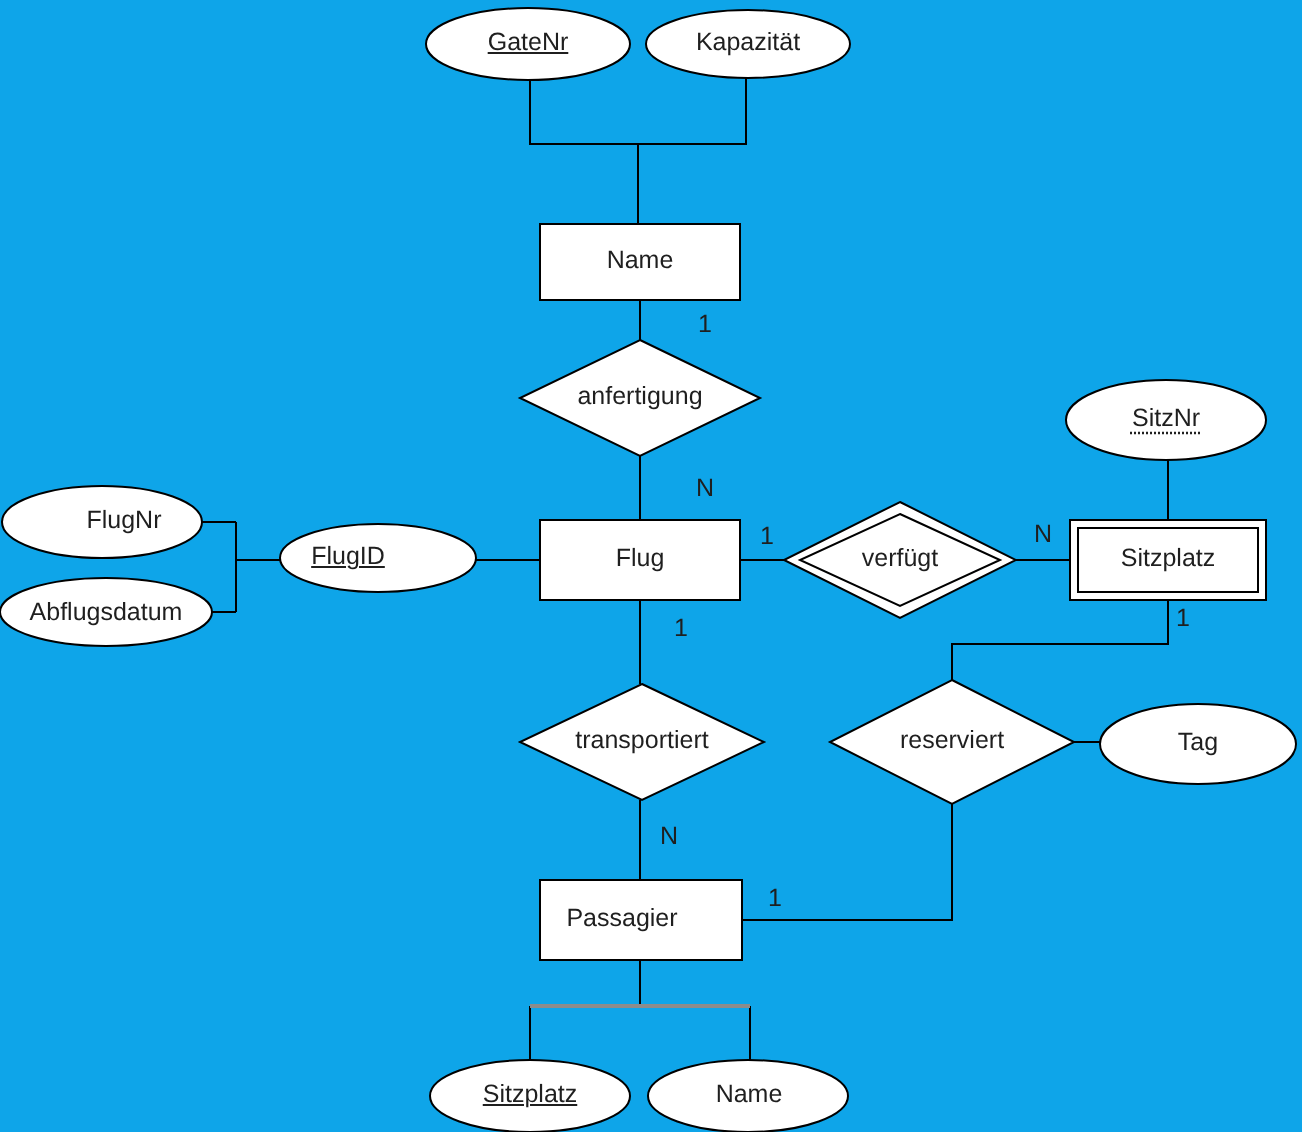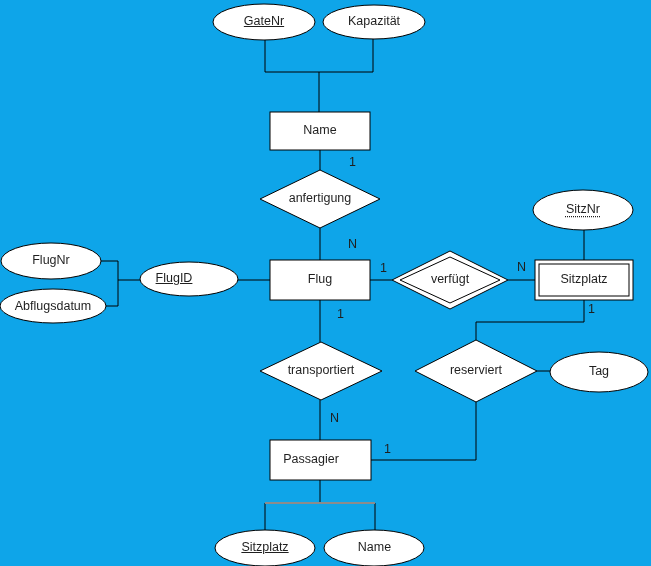--- a/index.html
+++ b/index.html
@@ -100,21 +100,21 @@
       <rect x="270" y="440" width="101" height="40"></rect>
     </g>
   </svg>
 
   <div class="lbl" style="left:213px; top:4px;  width:102px; height:36px;">
       <span class="u">GateNr</span>
     </div>
   <div class="lbl" style="left:323px; top:4px;  width:102px; height:36px;">
       <span>Kapazität</span>
     </div>
-  <div class="lbl" style="left:1px;   top:243px; width:100px; height:36px;">
+  <div class="lbl" style="left:12px;   top:243px; width:100px; height:36px;">
       <span>FlugNr</span>
     </div>
   <div class="lbl" style="left:0px;   top:289px; width:106px; height:35px;">
       <span>Abflugsdatum</span>
     </div>
   <div class="lbl" style="left:125px; top:261px; width:98px;  height:36px;">
       <span class="u">FlugID</span>
     </div>
   <div class="lbl" style="left:533px; top:190px; width:100px; height:40px;">
       <span class="ud">SitzNr</span>

